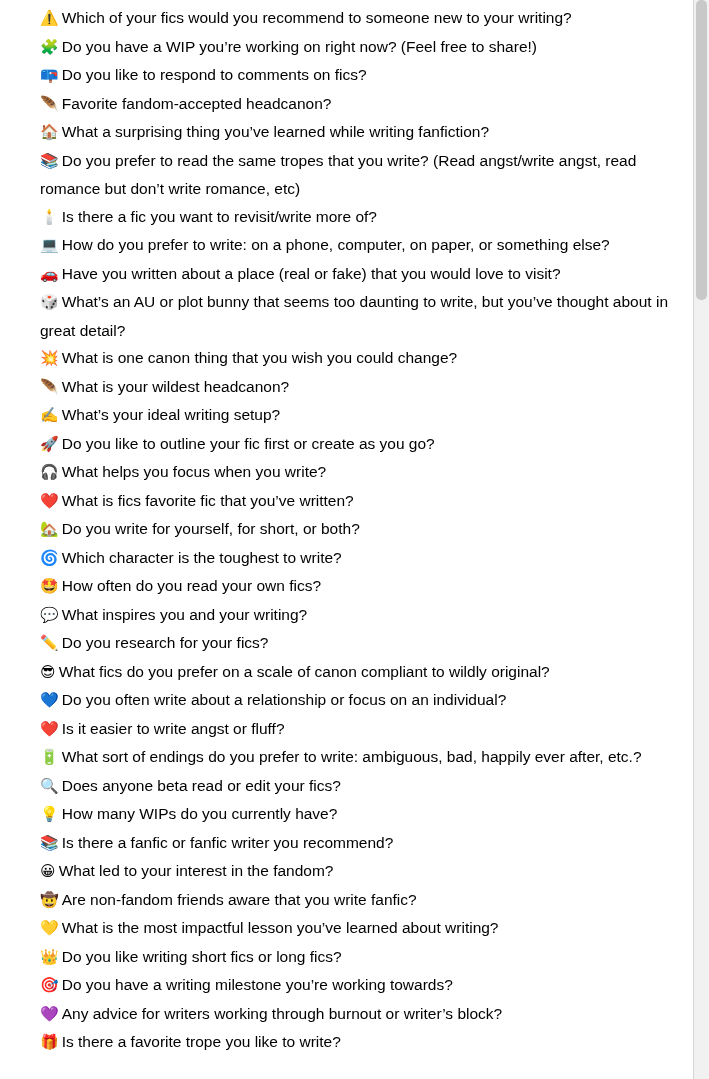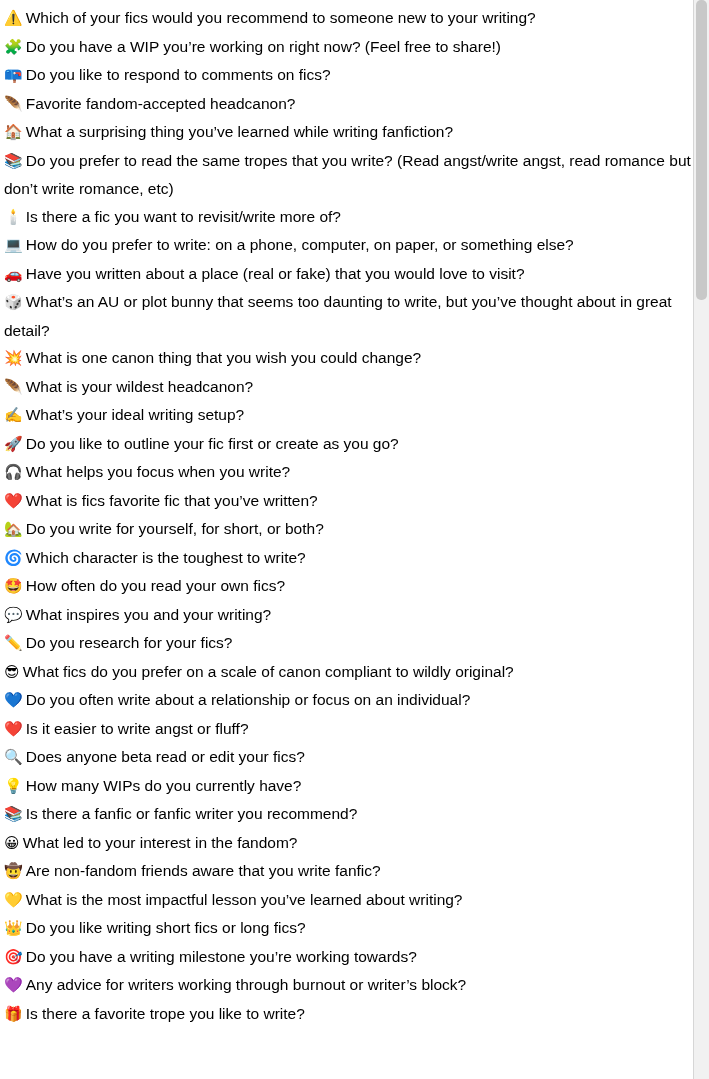--- a/index.html
+++ b/index.html
@@ -44,20 +44,21 @@
     list-style: none;
     margin: 0;
     padding: 4px 18px 0 4px;
   }
   #list li {
     display: block;
     font-size: 15.5px;
     line-height: 27.5px;
     color: #000000;
     white-space: normal;
+    margin-left: 36px;
   }
   .emoji {
     font-family: "DejaVu Sans", sans-serif;
     font-size: 15px;
     line-height: 27.5px;
     margin-right: 3px;
   }
   .qtext {
     font-family: "Liberation Sans", sans-serif;
   }
@@ -84,20 +85,21 @@
       <li><span class="emoji">🎧</span><span class="qtext">What helps you focus when you write?</span></li>
       <li><span class="emoji">❤️</span><span class="qtext">What is fics favorite fic that you’ve written?</span></li>
       <li><span class="emoji">🏡</span><span class="qtext">Do you write for yourself, for short, or both?</span></li>
       <li><span class="emoji">🌀</span><span class="qtext">Which character is the toughest to write?</span></li>
       <li><span class="emoji">🤩</span><span class="qtext">How often do you read your own fics?</span></li>
       <li><span class="emoji">💬</span><span class="qtext">What inspires you and your writing?</span></li>
       <li><span class="emoji">✏️</span><span class="qtext">Do you research for your fics?</span></li>
       <li><span class="emoji">😎</span><span class="qtext">What fics do you prefer on a scale of canon compliant to wildly original?</span></li>
       <li><span class="emoji">💙</span><span class="qtext">Do you often write about a relationship or focus on an individual?</span></li>
       <li><span class="emoji">❤️</span><span class="qtext">Is it easier to write angst or fluff?</span></li>
+      <li><span class="emoji">🔋</span><span class="qtext">What sort of endings do you prefer to write: ambiguous, bad, happily ever after, etc.?</span></li>
       <li><span class="emoji">🔍</span><span class="qtext">Does anyone beta read or edit your fics?</span></li>
       <li><span class="emoji">💡</span><span class="qtext">How many WIPs do you currently have?</span></li>
       <li><span class="emoji">📚</span><span class="qtext">Is there a fanfic or fanfic writer you recommend?</span></li>
       <li><span class="emoji">😀</span><span class="qtext">What led to your interest in the fandom?</span></li>
       <li><span class="emoji">🤠</span><span class="qtext">Are non-fandom friends aware that you write fanfic?</span></li>
       <li><span class="emoji">💛</span><span class="qtext">What is the most impactful lesson you’ve learned about writing?</span></li>
       <li><span class="emoji">👑</span><span class="qtext">Do you like writing short fics or long fics?</span></li>
       <li><span class="emoji">🎯</span><span class="qtext">Do you have a writing milestone you’re working towards?</span></li>
       <li><span class="emoji">💜</span><span class="qtext">Any advice for writers working through burnout or writer’s block?</span></li>
       <li><span class="emoji">🎁</span><span class="qtext">Is there a favorite trope you like to write?</span></li>

